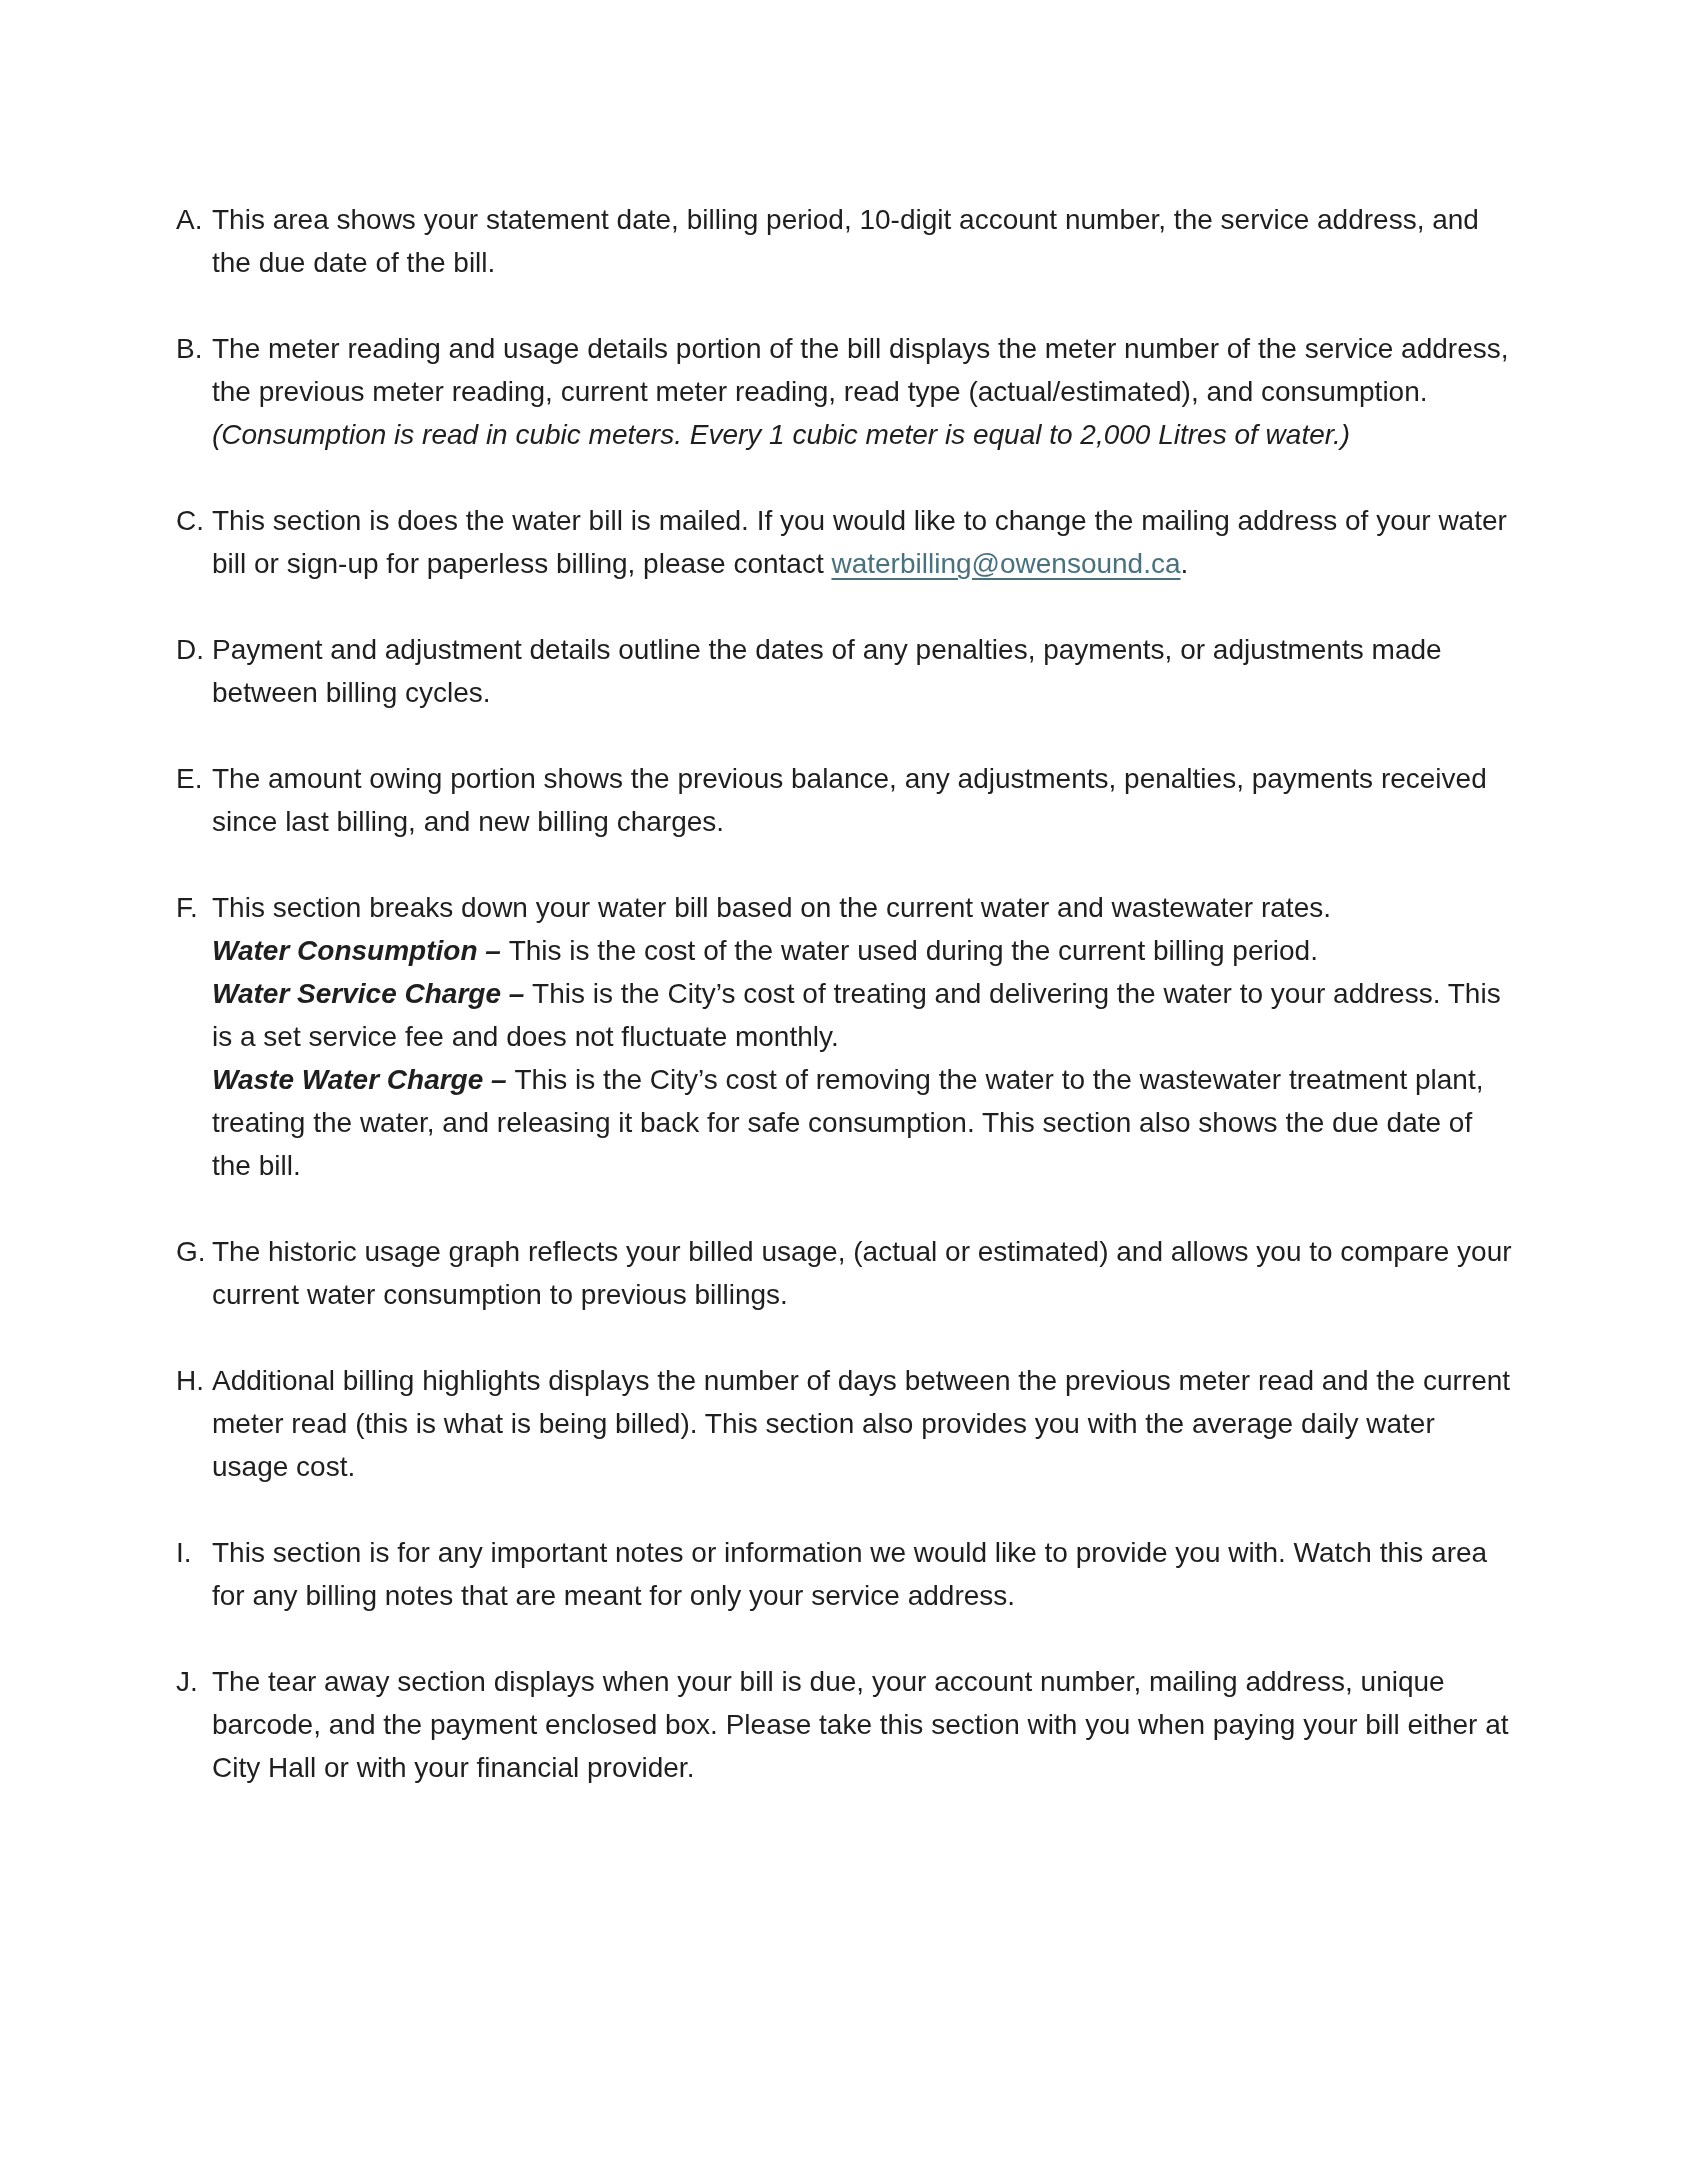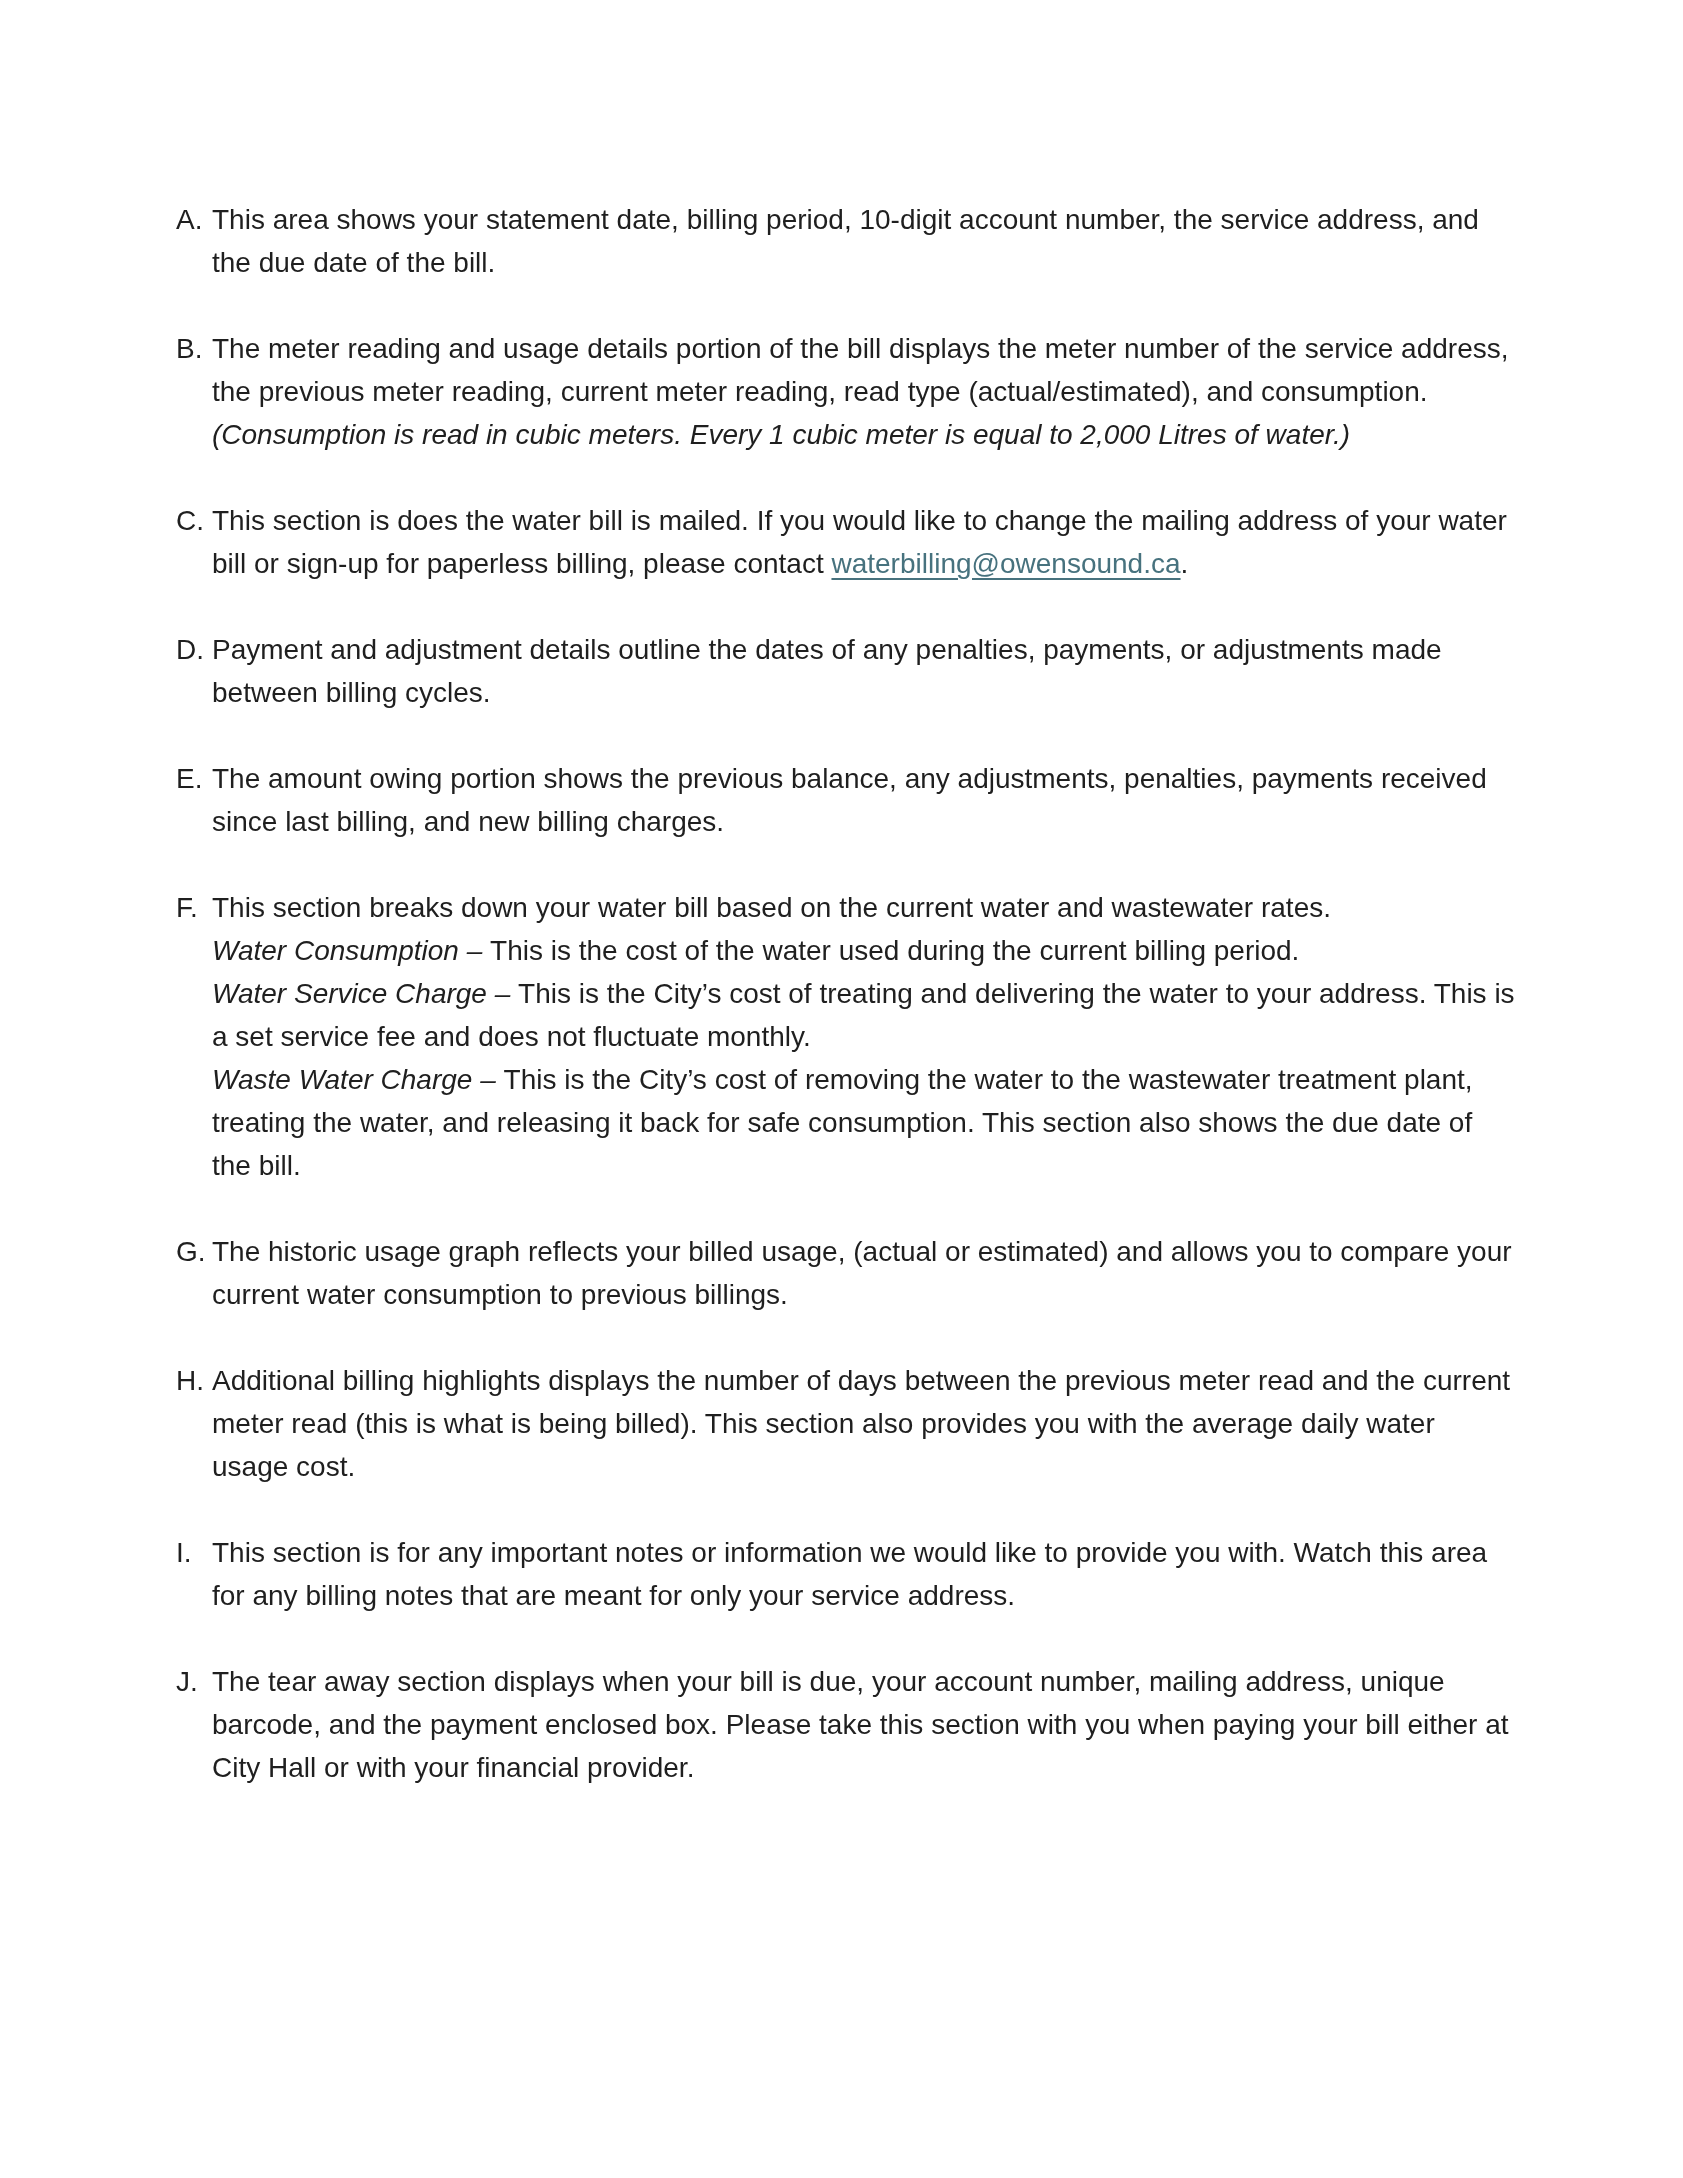--- a/index.html
+++ b/index.html
@@ -40,21 +40,21 @@
   .letter{
     flex:0 0 36px;
     width:36px;
   }
   .content{
     flex:1 1 auto;
     min-width:0;
   }
   .run.normal{font-style:normal;font-weight:normal;}
   .run.italic{font-style:italic;font-weight:normal;}
-  .run.bold-italic{font-style:italic;font-weight:normal;}
+  .run.bold-italic{font-style:italic;font-weight:bold;}
   a.run.link{
     color:var(--link-color);
     text-underline-offset:5px;
   }
 </style>
 </head>
 <body>
 
 <div class="page">
   <div class="doc-body">

